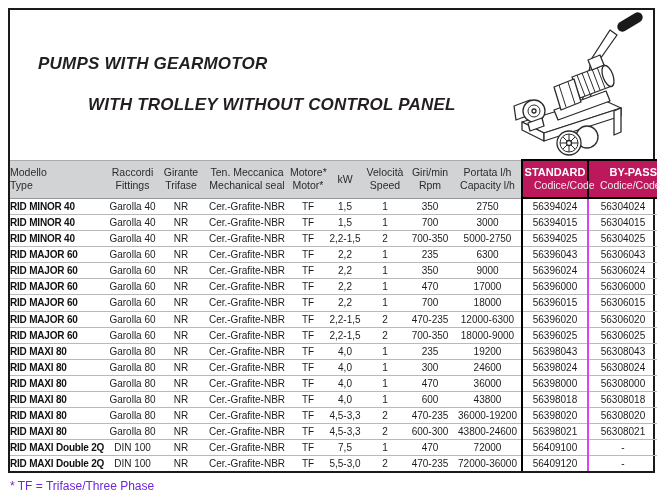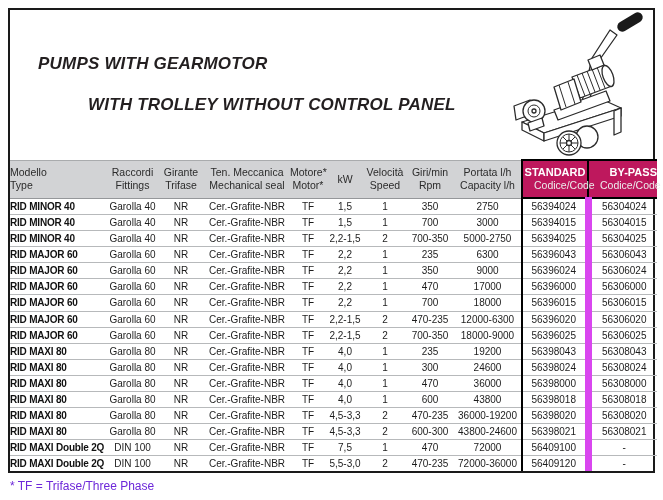--- a/index.html
+++ b/index.html
@@ -23,21 +23,21 @@
   th.first{text-align:left;}
   th.first .hl{padding-left:0;}
   th.dark{background:#be185d;border:2px solid #000;}
   th.dark .hl1{font-weight:bold;color:#ffffff;font-size:11px;}
   th.dark .hl2{color:#ececec;margin-left:11px;}
   th.byp{border-right:0;text-align:right;}
   td{font-size:10px;text-align:center;padding:0;vertical-align:middle;
      border-top:1px solid #b7b9bb;white-space:nowrap;color:#1c1c1c;}
   tbody tr:first-child td{border-top:0;}
   td.model{text-align:left;font-weight:bold;letter-spacing:-.2px;color:#111;}
-  td.std{border-left:2px solid #000;border-right:7px solid #d946ef;}
+  td.std{border-left:2px solid #000;border-right:2px solid #d946ef;}
   td.byp{border-right:0;}
   .footnote{position:absolute;left:10px;top:479px;font-size:12px;color:#6d28d9;}
   svg .ln{fill:#ffffff;stroke:#2b2b2b;stroke-width:1.3;stroke-linejoin:round;}
   svg .thin{stroke:#2b2b2b;stroke-width:1;fill:none;}
 </style>
 </head>
 <body>
 
 <div class="page">
   <div class="frame">

